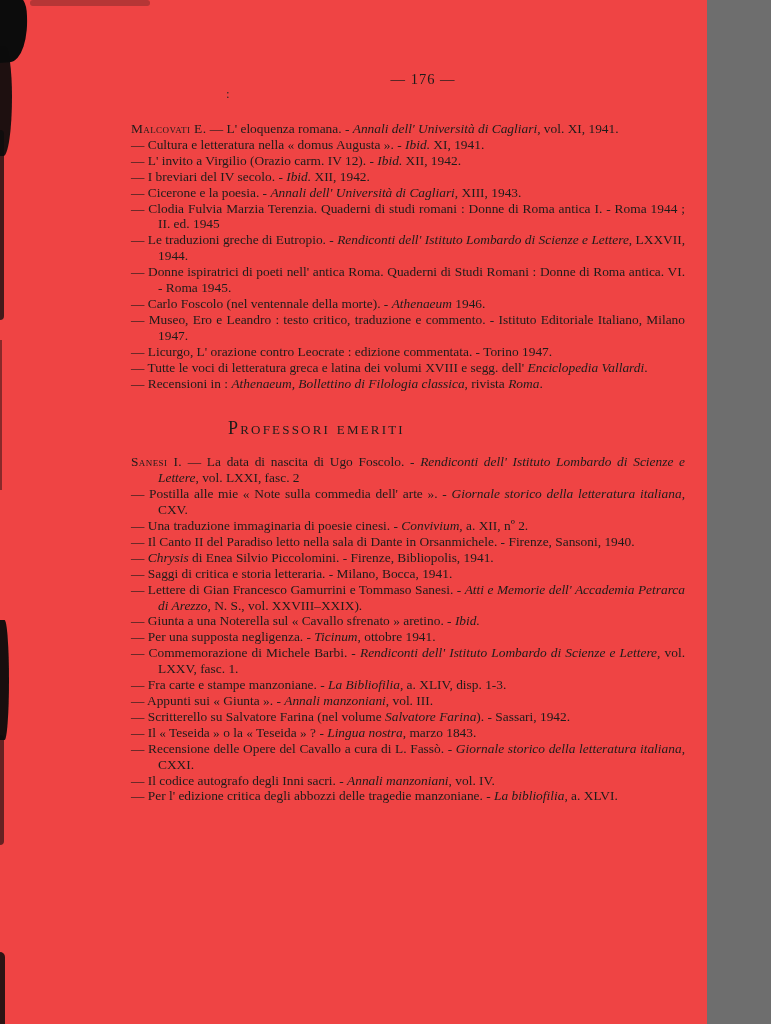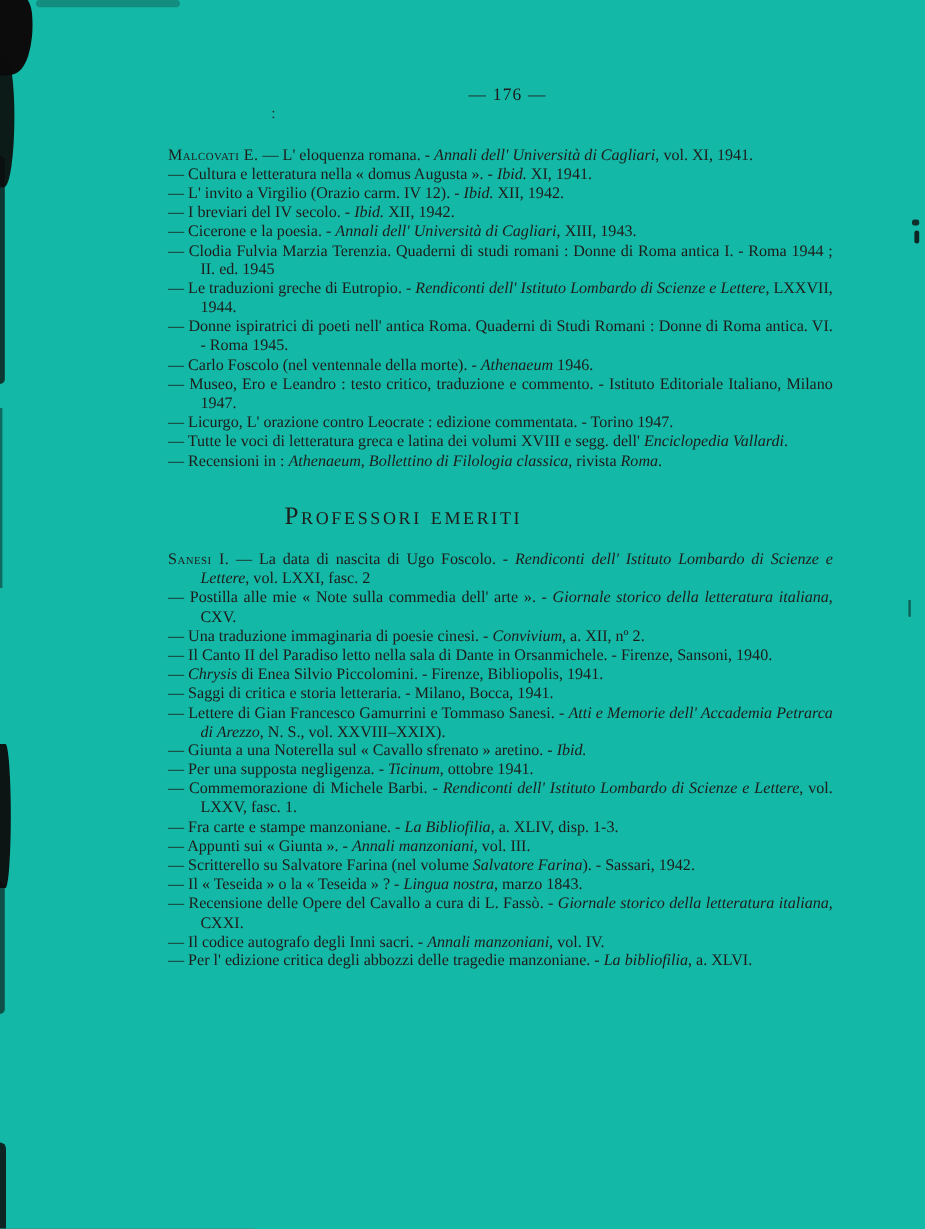--- a/index.html
+++ b/index.html
@@ -4,22 +4,22 @@
 <style>
   html, body { margin: 0; padding: 0; }
   body {
     width: 771px; height: 1024px;
     background: #6e6e6e;
     overflow: hidden;
     font-family: "Liberation Serif", "DejaVu Serif", serif;
   }
   .page {
     position: relative;
-    width: 771px; height: 1024px;
-    background: #14b8a6;
+    width: 707px; height: 1024px;
+    background: #ef4444;
     color: #1e1c1a;
     overflow: hidden;
   }
   
   .artifact { position: absolute; background: #0c0c0c; pointer-events: none; }
   .a-corner-blob { left:-6px; top:-8px; width:34px; height:70px; border-radius: 0 55% 75% 0 / 0 35% 85% 0; transform: rotate(-5deg); }
   .a-corner-blob2 { left:-4px; top:46px; width:16px; height:110px; border-radius: 0 60% 70% 0; opacity:.92; }
   .a-left-1 { left:0; top:130px; width:4px; height:190px; opacity:.75; border-radius:0 4px 4px 0; }
   .a-left-2 { left:0; top:340px; width:2px; height:150px; opacity:.45; }
   .a-left-3 { left:0; top:620px; width:9px; height:120px; opacity:.95; border-radius:0 60% 60% 0; }
@@ -39,35 +39,35 @@
     letter-spacing: 1px;
   }
   .stray-colon {
     position: absolute;
     left: 226px; top: 86px;
     font-size: 13px;
     color: #2a2a2a;
   }
   .content {
     position: absolute;
-    left: 140px; top: 121px; width: 554px;
+    left: 131px; top: 121px; width: 554px;
   }
   .entry {
     margin: 0;
     padding-left: 27px;
     text-indent: -27px;
     text-align: justify;
     font-size: 13.4px;
     line-height: 15.9px;
   }
   .entry .it { font-style: italic; }
   .entry .sc { font-variant: small-caps; letter-spacing: .4px; }
   .section-heading {
     margin: 27px 0 15px 97px;
-    font-size: 21px;
+    font-size: 18px;
     font-weight: normal;
     font-variant: small-caps;
     letter-spacing: 2.2px;
     color: #1e1c1a;
   }
 </style>
 </head>
 <body>
 
 <div class="page">

